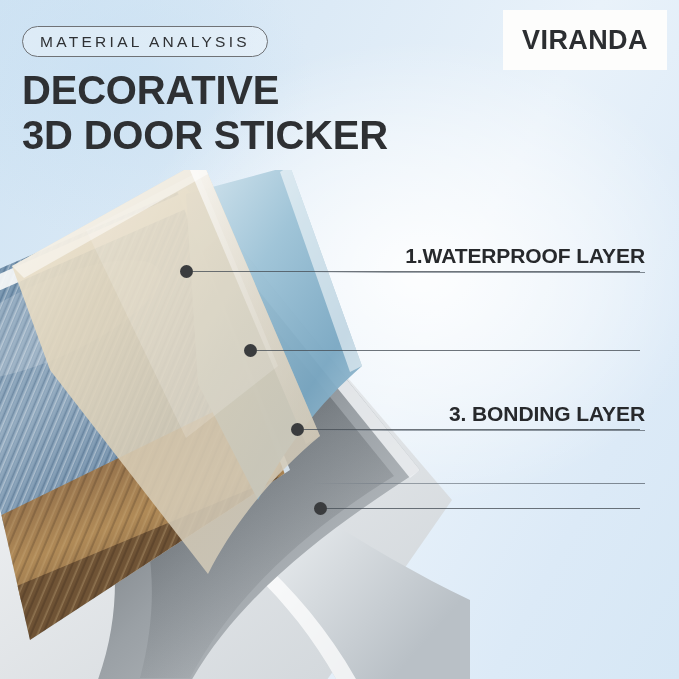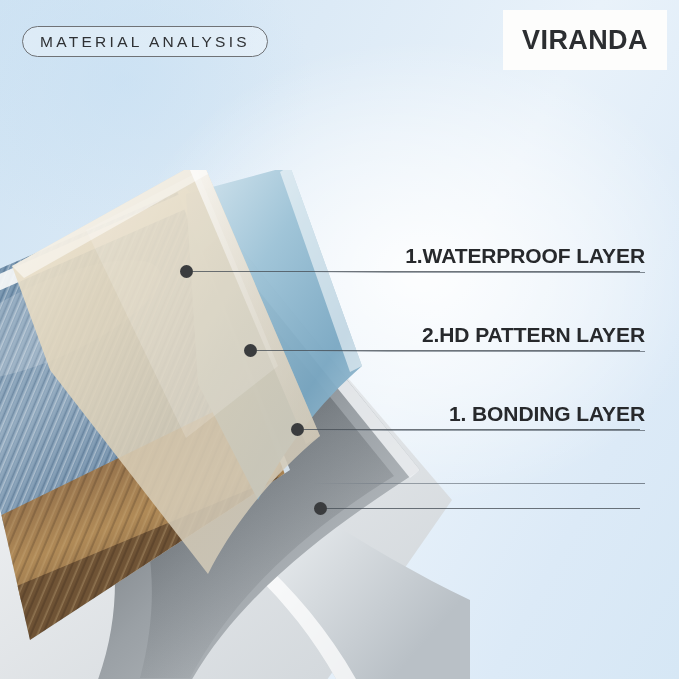--- a/index.html
+++ b/index.html
@@ -266,44 +266,42 @@
 
       <polygon points="96,60 208,2 288,196 196,268" fill="#ffffff" opacity="0.16"></polygon>
     </svg>
   </div>
 
   <div class="badge">
     <span class="badge-text">MATERIAL ANALYSIS</span>
   </div>
 
   <div class="headline">
+    <div class="headline-line">DECORATIVE</div>
+    <div class="headline-line">3D DOOR STICKER</div>
   </div>
 
   <div class="logo-box">
     <span class="logo-text">VIRANDA</span>
   </div>
 
   <div class="dot" style="left:180px; top:265px;"></div>
   <div class="leader" style="left:193px; top:271px; width:447px;"></div>
   <div class="callout" style="top:243px;text-align:right;">
     <div class="callout-text">1.WATERPROOF LAYER</div>
     <div class="callout-rule"></div>
   </div>
 
   <div class="dot" style="left:244px; top:344px;"></div>
   <div class="leader" style="left:257px; top:350px; width:383px;"></div>
-  <div class="callout" style="top:322px;">
-    <div class="callout-text">2.HD PATTERN LAYER</div>
-    <div class="callout-rule"></div>
-  </div>
 
   <div class="dot" style="left:291px; top:423px;"></div>
   <div class="leader" style="left:304px; top:429px; width:336px;"></div>
   <div class="callout" style="top:401px;">
-    <div class="callout-text">1. BONDING LAYER</div>
+    <div class="callout-text">3. BONDING LAYER</div>
     <div class="callout-rule"></div>
   </div>
 
   <div class="dot" style="left:314px; top:502px;"></div>
   <div class="leader" style="left:327px; top:508px; width:313px;"></div>
   <div class="callout" style="top:480px;">
     <div class="callout-rule"></div>
   </div>
 
 </div>

